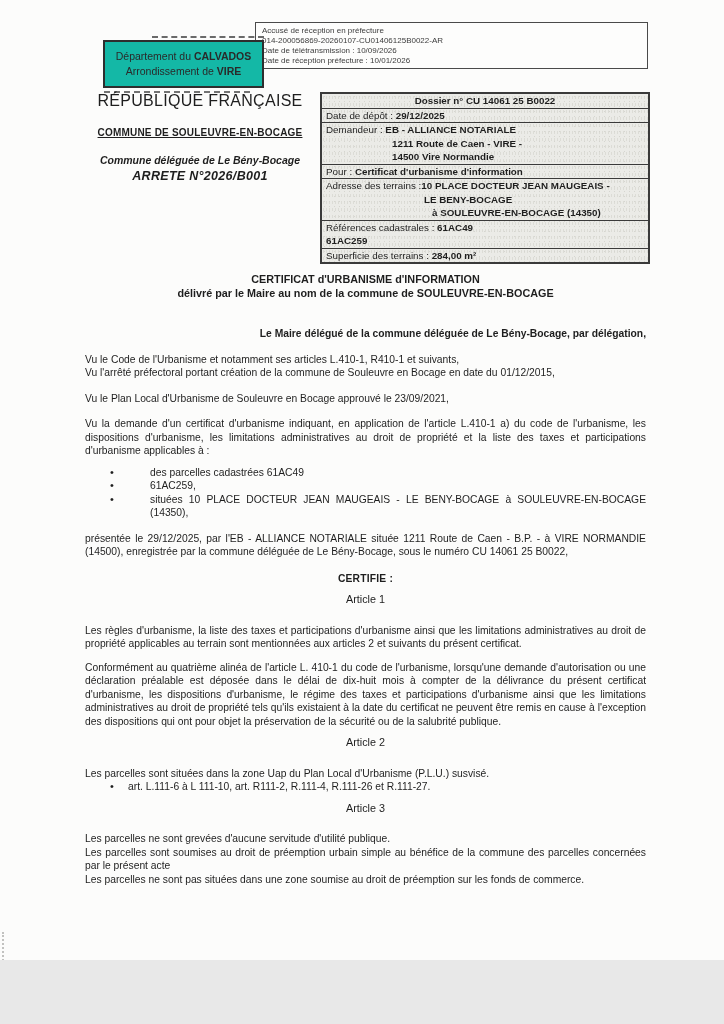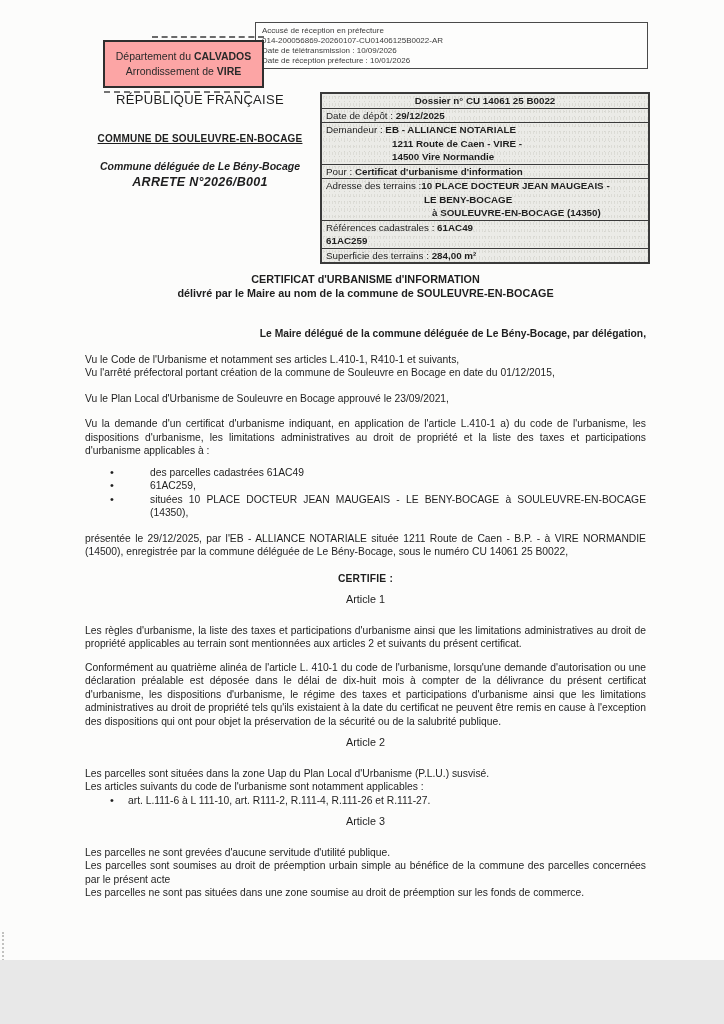--- a/index.html
+++ b/index.html
@@ -22,38 +22,38 @@
     font-size:8px; line-height:10px; color:#3c3c3c;
     background:#fdfdfc;
   }
 
   
   .stamp {
     position:absolute; left:103px; top:40px; width:161px; height:48px;
     border:2px solid #2e2e2e;
     display:flex; flex-direction:column; justify-content:center; align-items:center;
     font-size:10.5px; line-height:15px; color:#2a2a2a;
-    background:#fca5a5;
+    background:#14b8a6;
   }
   .stamp .strong { font-weight:bold; }
   .stamp-dash-top {
     position:absolute; left:152px; top:36px; width:112px; height:0;
     border-top:2px dashed #3a3a3a; opacity:.75;
   }
   .stamp-dash-bottom {
     position:absolute; left:104px; top:91px; width:146px; height:0;
     border-top:2px dashed #3a3a3a; opacity:.7;
   }
 
   
   .header-left {
     position:absolute; left:82px; top:92px; width:236px;
     text-align:center;
   }
-  .hl-republique { font-size:13px; letter-spacing:.3px; margin-bottom:26px; }
+  .hl-republique { font-size:16px; letter-spacing:.3px; margin-bottom:17px; }
   .hl-commune { font-size:10px; font-weight:bold; text-decoration:underline; margin-bottom:16px; letter-spacing:.2px; }
   .hl-deleguee { font-size:10.5px; font-weight:bold; font-style:italic; margin-bottom:3px; }
   .hl-arrete { font-size:12.5px; font-weight:bold; font-style:italic; letter-spacing:.3px; }
 
   
   .dossier-table {
     position:absolute; left:320px; top:92px; width:330px;
     border:2px solid #3a3a3a;
     font-size:9.8px; line-height:13.5px;
     background-color:#ebebe7;
@@ -184,21 +184,20 @@
 
     <p class="certifie center">CERTIFIE :</p>
 
     <p class="article-heading center">Article 1</p>
     <p class="article-body justify">Les règles d'urbanisme, la liste des taxes et participations d'urbanisme ainsi que les limitations administratives au droit de propriété applicables au terrain sont mentionnées aux articles 2 et suivants du présent certificat.</p>
     <p class="mt-small justify">Conformément au quatrième alinéa de l'article L. 410-1 du code de l'urbanisme, lorsqu'une demande d'autorisation ou une déclaration préalable est déposée dans le délai de dix-huit mois à compter de la délivrance du présent certificat d'urbanisme, les dispositions d'urbanisme, le régime des taxes et participations d'urbanisme ainsi que les limitations administratives au droit de propriété tels qu'ils existaient à la date du certificat ne peuvent être remis en cause à l'exception des dispositions qui ont pour objet la préservation de la sécurité ou de la salubrité publique.</p>
 
     <p class="article-heading center">Article 2</p>
     <div class="article-body">
       <div>Les parcelles sont situées dans la zone Uap du Plan Local d'Urbanisme (P.L.U.) susvisé.</div>
-      <div>Les articles suivants du code de l'urbanisme sont notamment applicables :</div>
       <div class="bullet-item-tight">art. L.111-6 à L 111-10, art. R111-2, R.111-4, R.111-26 et R.111-27.</div>
     </div>
 
     <p class="article-heading center">Article 3</p>
     <div class="article-body">
       <div>Les parcelles ne sont grevées d'aucune servitude d'utilité publique.</div>
       <div class="justify">Les parcelles sont soumises au droit de préemption urbain simple au bénéfice de la commune des parcelles concernées par le présent acte</div>
       <div>Les parcelles ne sont pas situées dans une zone soumise au droit de préemption sur les fonds de commerce.</div>
     </div>
   </div>

